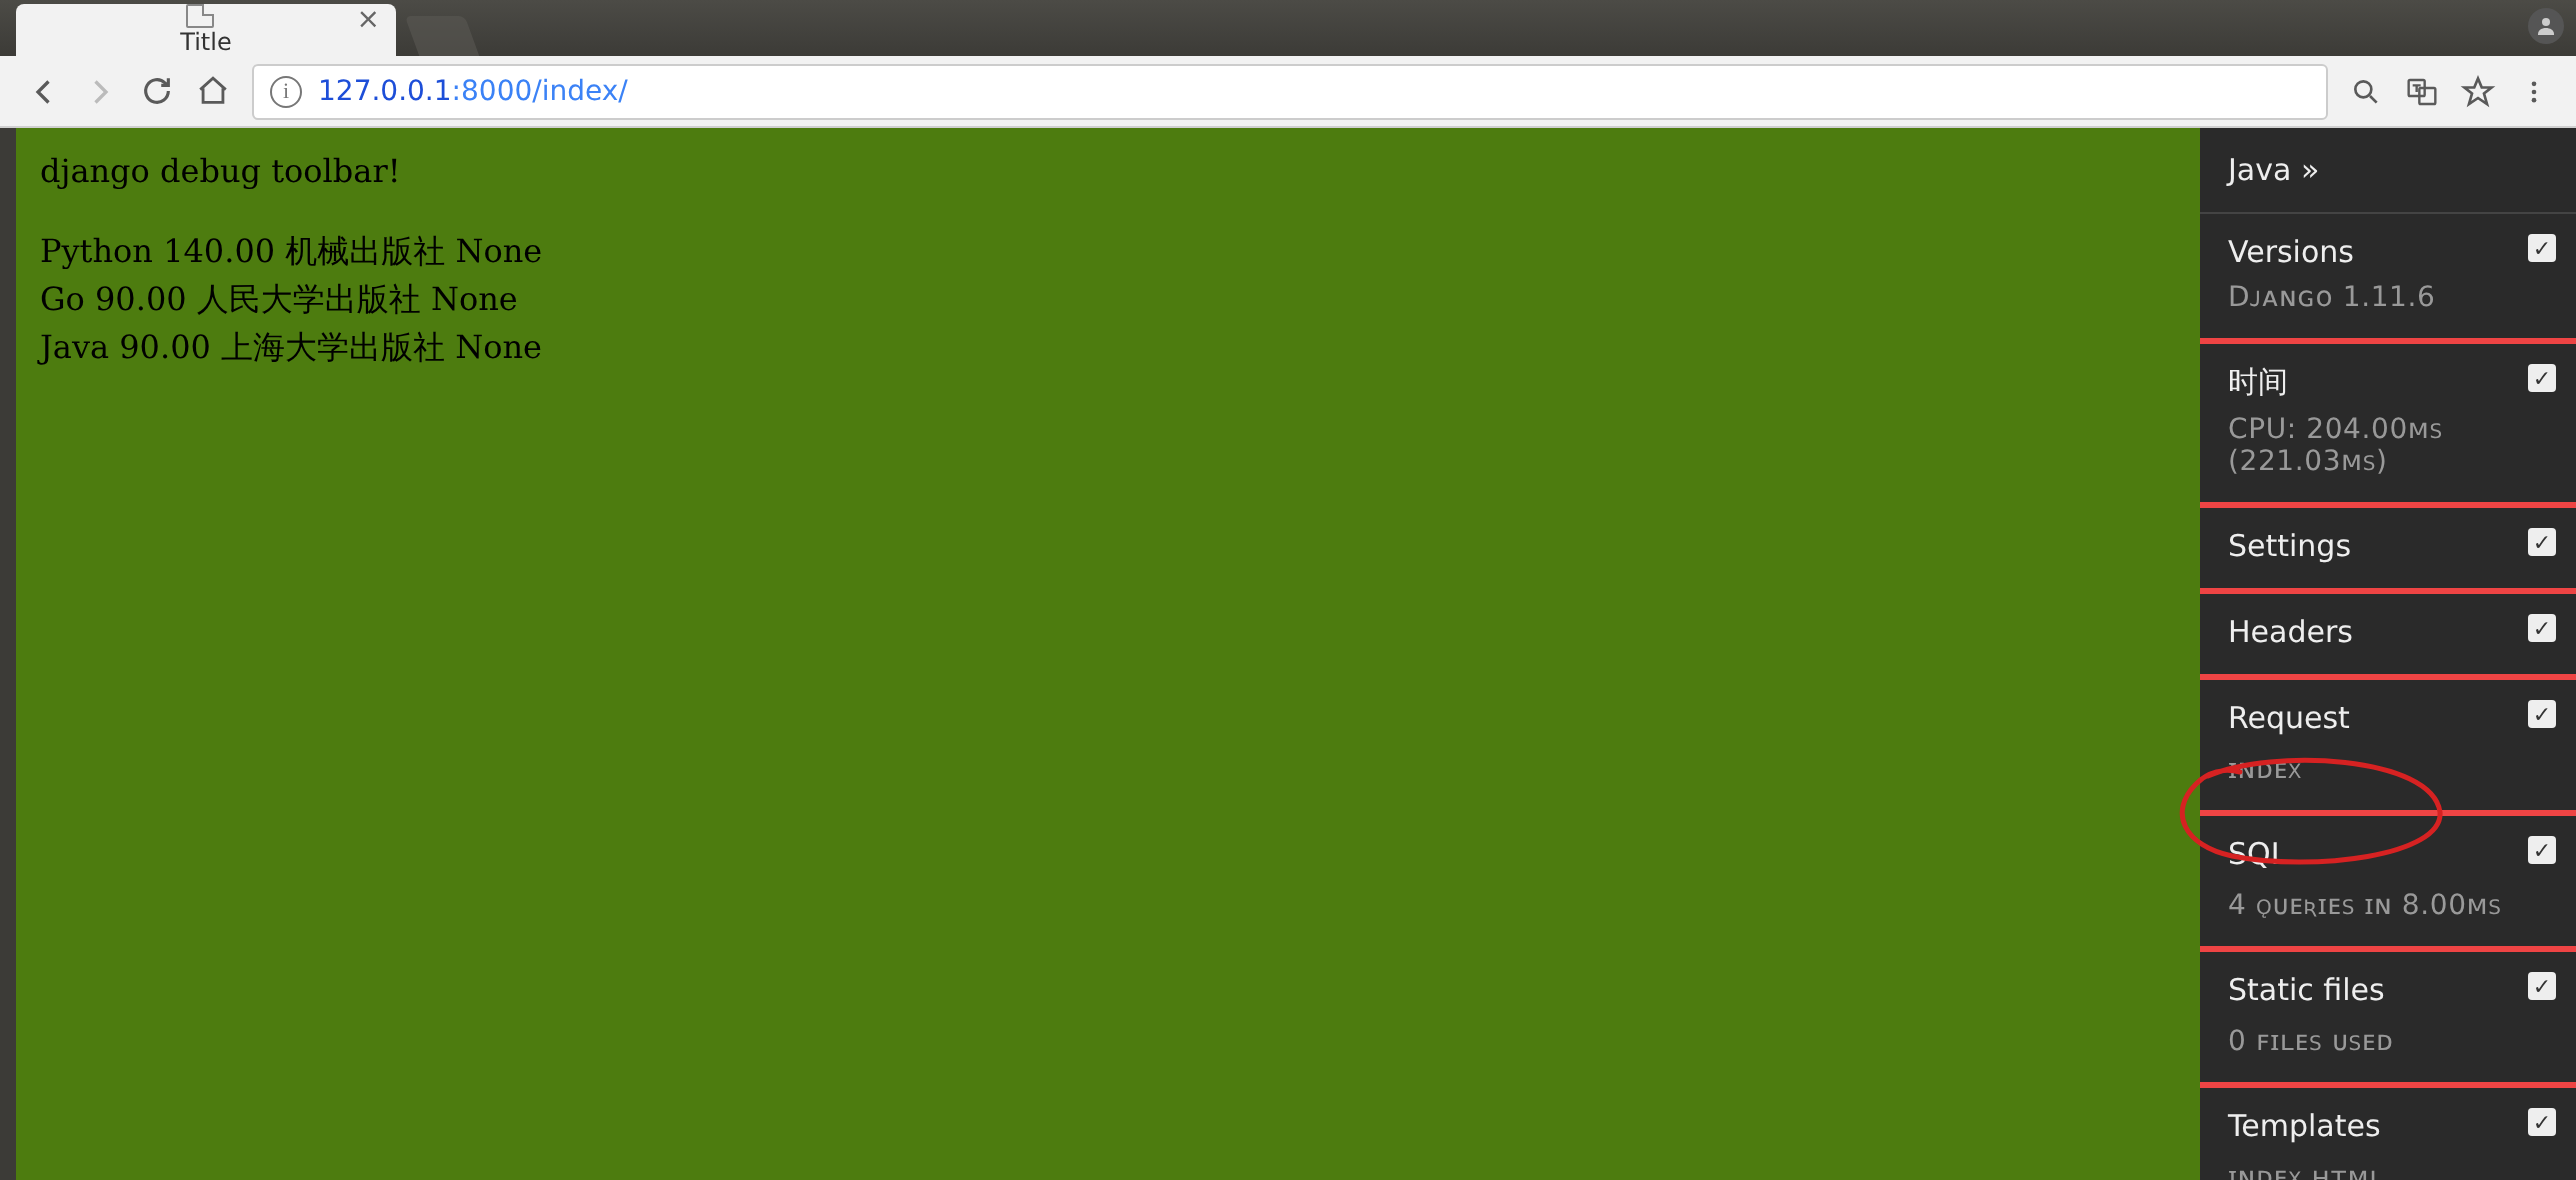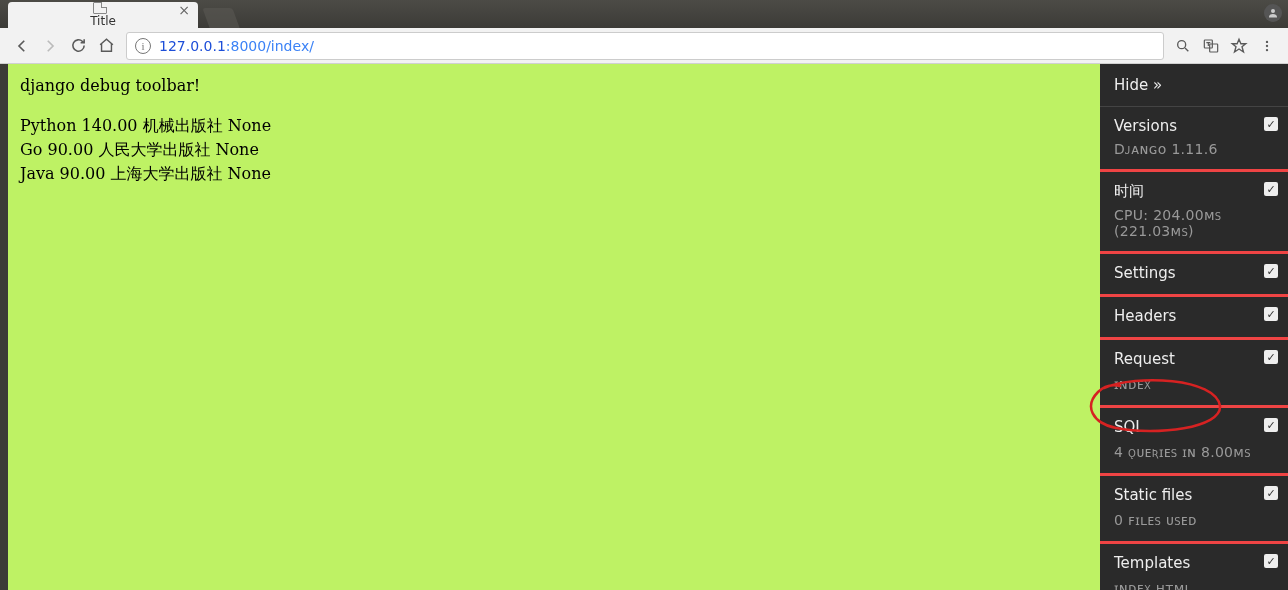--- a/index.html
+++ b/index.html
@@ -24,21 +24,21 @@
     .addr-bar { flex: 1; height: 28px; border: 1px solid #ccc; border-radius: 3px; background: #fff; margin: 0 6px; display: flex; align-items: center; padding: 0 8px; font-size: 14px; color: #333; }
     .addr-info { width: 16px; height: 16px; border: 1.5px solid #777; border-radius: 50%; display: flex; align-items: center; justify-content: center; font-size: 11px; color: #777; margin-right: 8px; font-family: serif; }
     .addr-host { color: #1d4ed8; }
     .addr-path { color: #3b82f6; }
     .tool-right { display: flex; align-items: center; gap: 10px; padding: 0 4px; }
     .tool-icon { width: 18px; height: 18px; color: #5a5a5a; display: flex; align-items: center; justify-content: center; }
     
     
     .workspace { display: flex; height: calc(590px - 28px - 36px); }
     .gutter-left { width: 8px; background: #3c3b37; }
-    .page { flex: 1; background: #bef264; padding: 10px 12px; font-family: "DejaVu Serif", "Times New Roman", serif; font-size: 16px; color: #000; line-height: 1.5; }
+    .page { flex: 1; background: #4d7c0f; padding: 10px 12px; font-family: "DejaVu Serif", "Times New Roman", serif; font-size: 16px; color: #000; line-height: 1.5; }
     .page p { margin-bottom: 16px; }
     .page .row { white-space: pre; }
     
     
     .djdt { width: 188px; background: #2a2a2a; color: #ddd; font-size: 14px; overflow-y: auto; }
     .djdt-hide { padding: 12px 14px; border-bottom: 1px solid #444; font-size: 15px; color: #eee; cursor: pointer; }
     .djdt-panel { padding: 10px 14px 12px; border-bottom: 3px solid #ef4444; position: relative; cursor: pointer; }
     .djdt-title { font-size: 15px; color: #eee; }
     .djdt-sub { font-size: 14px; color: #999; margin-top: 6px; font-variant: small-caps; letter-spacing: .3px; }
     .djdt-check { position: absolute; right: 10px; top: 10px; width: 14px; height: 14px; background: #eee; border-radius: 2px; display: flex; align-items: center; justify-content: center; color: #333; font-size: 11px; font-weight: bold; }
@@ -131,21 +131,21 @@
   <div class="page">
     <p>django debug toolbar!</p>
     <div id="rows-container">
         <div class="row">Python 140.00 机械出版社 None</div>
         <div class="row">Go 90.00 人民大学出版社 None</div>
         <div class="row">Java 90.00 上海大学出版社 None</div>
       </div>
   </div>
 
   <div class="djdt">
-    <div class="djdt-hide">Hide »</div>
+    <div class="djdt-hide">Java »</div>
     <div id="djdt-panels">
         <div class="djdt-panel">
           <div class="djdt-title">Versions</div>
           <div class="djdt-sub">Dᴊᴀɴɢᴏ 1.11.6</div>
           <div class="djdt-check">✓</div>
         </div>
         <div class="djdt-panel">
           <div class="djdt-title">时间</div>
           <div class="djdt-sub">CPU: 204.00ᴍs (221.03ᴍs)</div>
           <div class="djdt-check">✓</div>

